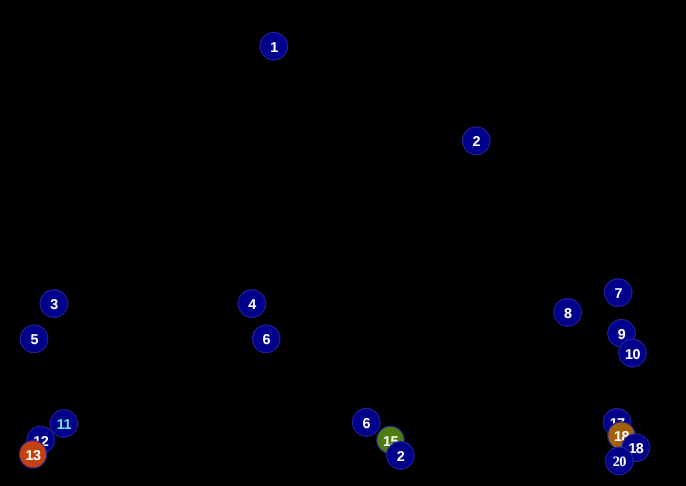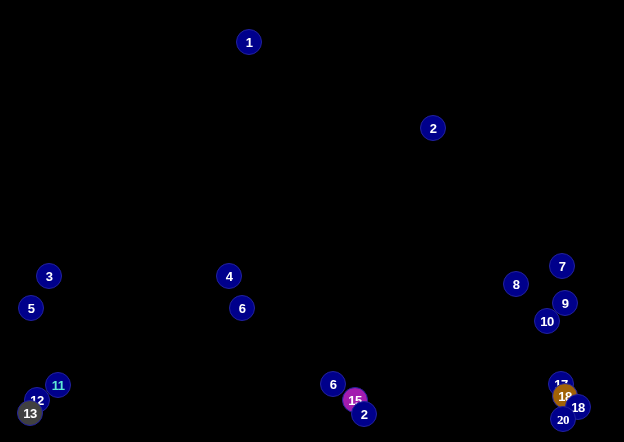--- a/index.html
+++ b/index.html
@@ -41,24 +41,24 @@
 <div id="canvas" style="background: rgb(0, 0, 0);">
     <div class="node" style="left: 249px; top: 42px; background: rgb(0, 0, 139); border-color: rgb(34, 34, 158); color: rgb(255, 255, 255); z-index: 1;">1</div>
     <div class="node" style="left: 433px; top: 128px; background: rgb(0, 0, 139); border-color: rgb(34, 34, 158); color: rgb(255, 255, 255); z-index: 2;">2</div>
     <div class="node" style="left: 49px; top: 276px; background: rgb(0, 0, 139); border-color: rgb(34, 34, 158); color: rgb(255, 255, 255); z-index: 3;">3</div>
     <div class="node" style="left: 229px; top: 276px; background: rgb(0, 0, 139); border-color: rgb(34, 34, 158); color: rgb(255, 255, 255); z-index: 4;">4</div>
     <div class="node" style="left: 31px; top: 308px; background: rgb(0, 0, 139); border-color: rgb(34, 34, 158); color: rgb(255, 255, 255); z-index: 5;">5</div>
     <div class="node" style="left: 242px; top: 308px; background: rgb(0, 0, 139); border-color: rgb(34, 34, 158); color: rgb(255, 255, 255); z-index: 6;">6</div>
     <div class="node" style="left: 562px; top: 266px; background: rgb(0, 0, 139); border-color: rgb(34, 34, 158); color: rgb(255, 255, 255); z-index: 7;">7</div>
     <div class="node" style="left: 516px; top: 284px; background: rgb(0, 0, 139); border-color: rgb(34, 34, 158); color: rgb(255, 255, 255); z-index: 8;">8</div>
     <div class="node" style="left: 565px; top: 303px; background: rgb(0, 0, 139); border-color: rgb(34, 34, 158); color: rgb(255, 255, 255); z-index: 9;">9</div>
-    <div class="node" style="left: 547px; top: 321px; background: rgb(0, 0, 139); border-color: rgb(34, 34, 158); color: rgb(255, 255, 255); z-index: 10;">10</div>
+    <div class="node" style="left: 575px; top: 321px; background: rgb(0, 0, 139); border-color: rgb(34, 34, 158); color: rgb(255, 255, 255); z-index: 10;">10</div>
     <div class="node" style="left: 58px; top: 385px; background: rgb(0, 0, 139); border-color: rgb(34, 34, 158); color: #5eead4; z-index: 11;">11</div>
     <div class="node" style="left: 37px; top: 400px; background: rgb(0, 0, 139); border-color: rgb(34, 34, 158); color: rgb(255, 255, 255); z-index: 12;">12</div>
-    <div class="node" style="left: 30px; top: 413px; background: #404040; border-color: rgb(34, 34, 158); color: rgb(255, 255, 255); z-index: 13;">13</div>
+    <div class="node" style="left: 30px; top: 413px; background: #c2410c; border-color: rgb(34, 34, 158); color: rgb(255, 255, 255); z-index: 13;">13</div>
     <div class="node" style="left: 333px; top: 384px; background: rgb(0, 0, 139); border-color: rgb(34, 34, 158); color: rgb(255, 255, 255); z-index: 14;">6</div>
-    <div class="node" style="left: 355px; top: 400px; background: #a21caf; border-color: rgb(34, 34, 158); color: rgb(255, 255, 255); z-index: 15;">15</div>
+    <div class="node" style="left: 355px; top: 400px; background: #4d7c0f; border-color: rgb(34, 34, 158); color: rgb(255, 255, 255); z-index: 15;">15</div>
     <div class="node" style="left: 364px; top: 414px; background: rgb(0, 0, 139); border-color: rgb(34, 34, 158); color: rgb(255, 255, 255); z-index: 16;">2</div>
     <div class="node" style="left: 561px; top: 384px; background: rgb(0, 0, 139); border-color: rgb(34, 34, 158); color: rgb(255, 255, 255); z-index: 17;">17</div>
     <div class="node" style="left: 565px; top: 396px; background: #a16207; border-color: rgb(34, 34, 158); color: rgb(255, 255, 255); z-index: 18;">18</div>
     <div class="node" style="left: 578px; top: 407px; background: rgb(0, 0, 139); border-color: rgb(34, 34, 158); color: rgb(255, 255, 255); z-index: 19;">18</div>
     <div class="node" style="left: 563px; top: 419px; background: rgb(0, 0, 139); border-color: rgb(34, 34, 158); color: rgb(255, 255, 255); z-index: 20; font-family: Liberation Serif, serif;">20</div>
   </div>
 
 </body></html>

